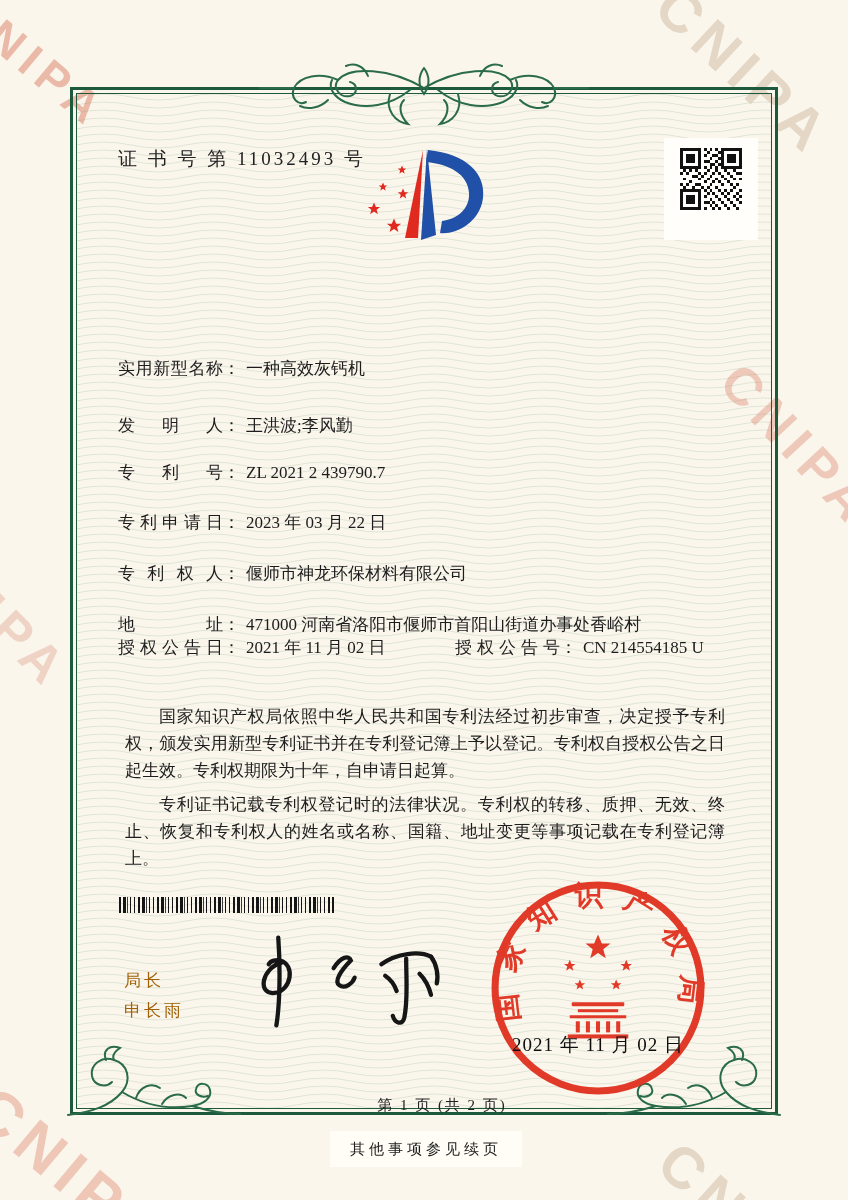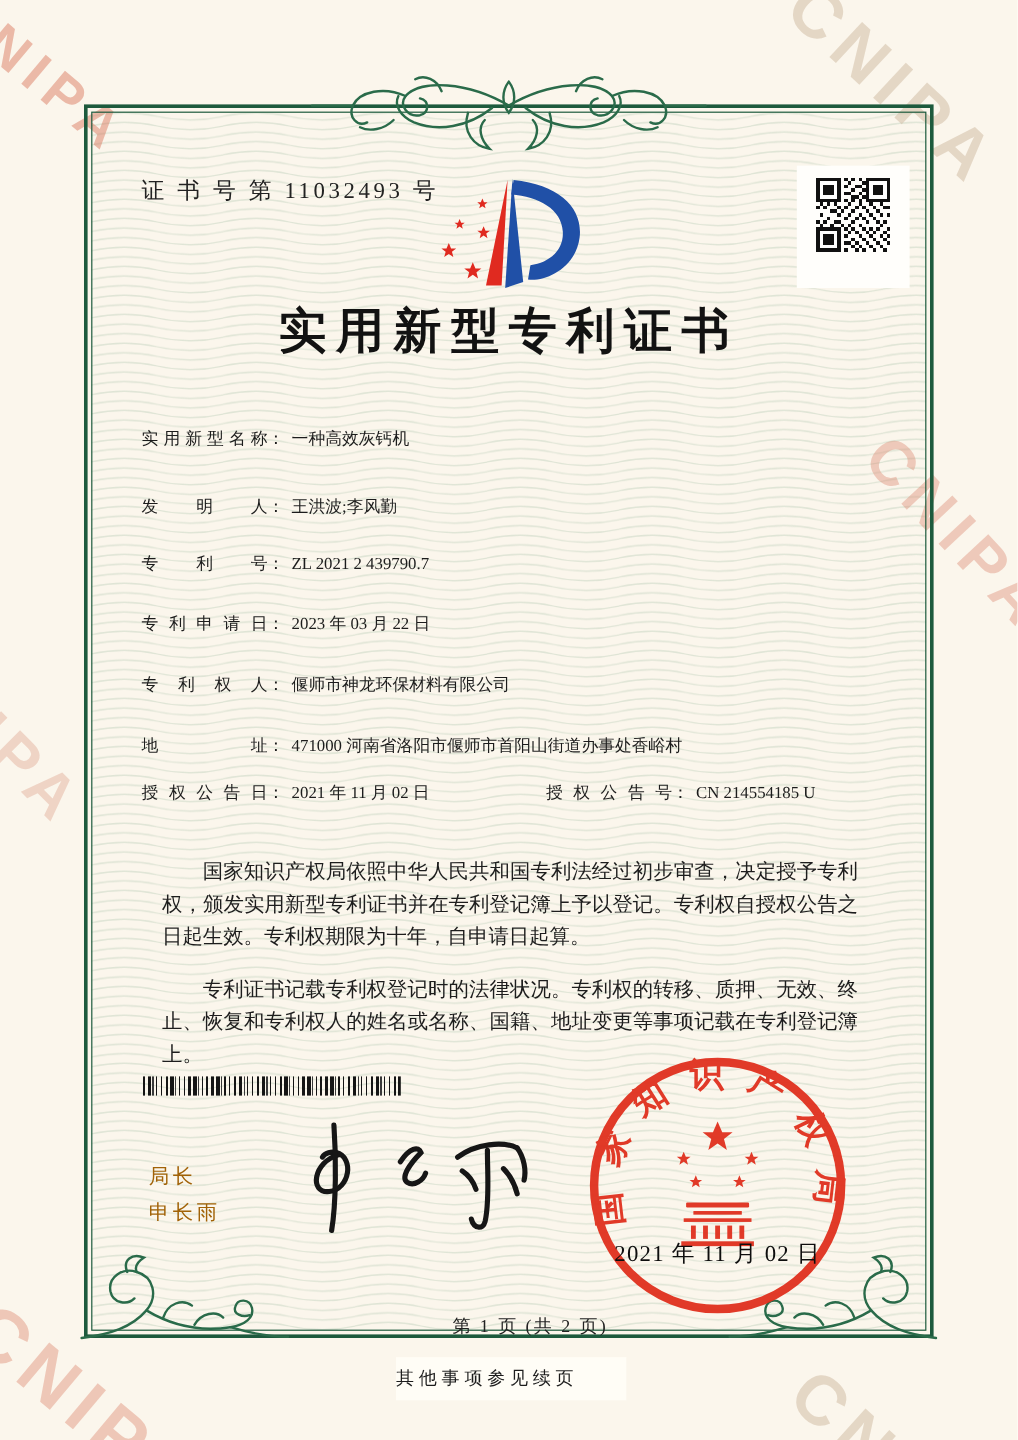--- a/index.html
+++ b/index.html
@@ -23,44 +23,44 @@
   .frame-inner{position:absolute;inset:3px;border:1px solid #1d5a3d;}
   .waves{position:absolute;left:76px;top:93px;z-index:0;opacity:.55;}
   .ornament{position:absolute;z-index:3;}
   
   .abs{position:absolute;z-index:4;}
   .cert-no{left:118px;top:146px;font-size:19px;letter-spacing:3px;color:#222;}
   .title{
     left:74px;top:248px;width:700px;text-align:center;
     font-size:40px;font-weight:700;letter-spacing:8px;color:#121212;
   }
-  .frow{left:118px;font-size:14px;white-space:nowrap;color:#1c1c1c;}
+  .frow{left:118px;font-size:17px;white-space:nowrap;color:#1c1c1c;}
   .flabel{display:inline-block;width:105px;text-align:justify;text-align-last:justify;vertical-align:top;}
   .fcolon{display:inline-block;margin-right:6px;}
   .grant2{position:absolute;left:337px;top:0;white-space:nowrap;}
   .paras{left:118px;top:696px;width:614px;font-size:17px;line-height:27px;text-align:justify;}
-  .paras p{margin:17px;text-indent:2em;}
+  .paras p{margin:7px;text-indent:2em;}
   .barcode{
     left:119px;top:897px;width:215px;height:16px;
     background:repeating-linear-gradient(90deg,
       #151515 0 2px,rgba(0,0,0,0) 2px 4px,
       #151515 4px 7px,rgba(0,0,0,0) 7px 8px,
       #3a3a3a 8px 9px,rgba(0,0,0,0) 9px 11px,
       #151515 11px 12px,rgba(0,0,0,0) 12px 15px,
       #151515 15px 16px,rgba(0,0,0,0) 16px 19px);
   }
   .director{font-family:"Liberation Sans","DejaVu Sans",sans-serif;font-size:17px;letter-spacing:3px;color:#a16207;}
   .qr-box{left:664px;top:138px;width:94px;height:102px;background:#fffefb;z-index:4;}
   .qr-box svg{display:block;margin:10px auto 0;}
   .seal{left:487px;top:877px;width:222px;height:222px;z-index:4;opacity:.95;}
   .seal-date{left:492px;top:1032px;width:212px;text-align:center;font-size:19px;letter-spacing:1px;color:#0e0e0e;z-index:5;}
   .page-ind{left:74px;top:1096px;width:700px;text-align:center;font-size:15px;letter-spacing:2px;color:#222;padding-left:18px;}
   .cont-box{
     left:330px;top:1131px;width:192px;height:36px;background:#fffdf6;
-    line-height:36px;font-size:15px;letter-spacing:4px;color:#1c1c1c;
+    text-align:center;line-height:36px;font-size:15px;letter-spacing:4px;color:#1c1c1c;
   }
   .sig{left:242px;top:925px;z-index:4;}
 </style>
 </head>
 <body>
 
 <div class="page">
 
   <span class="wm" style="left:-20px;top:-18px;font-size:46px;color:rgba(214,110,85,.45);transform:rotate(40deg);">CNIPA</span>
   <span class="wm" style="left:688px;top:-28px;font-size:58px;color:rgba(210,190,165,.55);transform:rotate(43deg);">CNIPA</span>
@@ -149,41 +149,40 @@
       </g>
       <g fill="#111">
         <rect x="2" y="2" width="3" height="3"></rect>
           <rect x="16" y="2" width="3" height="3"></rect>
           <rect x="2" y="16" width="3" height="3"></rect>
       </g>
       <path fill="#111" d="M8 0h1v1h-1zM10 0h1v1h-1zM12 0h1v1h-1zM9 1h1v1h-1zM13 1h1v1h-1zM8 2h1v1h-1zM11 2h1v1h-1zM12 2h1v1h-1zM10 3h1v1h-1zM13 3h1v1h-1zM8 4h1v1h-1zM9 4h1v1h-1zM12 4h1v1h-1zM10 5h1v1h-1zM11 5h1v1h-1zM13 5h1v1h-1zM8 6h1v1h-1zM10 6h1v1h-1zM12 6h1v1h-1zM1 7h1v1h-1zM3 7h1v1h-1zM5 7h1v1h-1zM9 7h1v1h-1zM12 7h1v1h-1zM15 7h1v1h-1zM18 7h1v1h-1zM0 8h1v1h-1zM2 8h1v1h-1zM6 8h1v1h-1zM8 8h1v1h-1zM11 8h1v1h-1zM13 8h1v1h-1zM16 8h1v1h-1zM19 8h1v1h-1zM20 8h1v1h-1zM4 9h1v1h-1zM5 9h1v1h-1zM7 9h1v1h-1zM10 9h1v1h-1zM14 9h1v1h-1zM17 9h1v1h-1zM1 10h1v1h-1zM6 10h1v1h-1zM9 10h1v1h-1zM12 10h1v1h-1zM15 10h1v1h-1zM18 10h1v1h-1zM20 10h1v1h-1zM3 11h1v1h-1zM8 11h1v1h-1zM11 11h1v1h-1zM13 11h1v1h-1zM16 11h1v1h-1zM0 12h1v1h-1zM2 12h1v1h-1zM5 12h1v1h-1zM6 12h1v1h-1zM10 12h1v1h-1zM14 12h1v1h-1zM17 12h1v1h-1zM19 12h1v1h-1zM1 13h1v1h-1zM4 13h1v1h-1zM7 13h1v1h-1zM9 13h1v1h-1zM12 13h1v1h-1zM18 13h1v1h-1zM8 14h1v1h-1zM10 14h1v1h-1zM13 14h1v1h-1zM15 14h1v1h-1zM17 14h1v1h-1zM20 14h1v1h-1zM9 15h1v1h-1zM11 15h1v1h-1zM14 15h1v1h-1zM16 15h1v1h-1zM19 15h1v1h-1zM8 16h1v1h-1zM12 16h1v1h-1zM15 16h1v1h-1zM18 16h1v1h-1zM20 16h1v1h-1zM10 17h1v1h-1zM13 17h1v1h-1zM16 17h1v1h-1zM19 17h1v1h-1zM8 18h1v1h-1zM9 18h1v1h-1zM11 18h1v1h-1zM14 18h1v1h-1zM17 18h1v1h-1zM20 18h1v1h-1zM10 19h1v1h-1zM12 19h1v1h-1zM15 19h1v1h-1zM18 19h1v1h-1zM8 20h1v1h-1zM11 20h1v1h-1zM13 20h1v1h-1zM16 20h1v1h-1zM19 20h1v1h-1z"></path>
     </svg>
   </div>
 
-  <div class="abs title">实用新型专利证书</div>
 
   <div class="abs frow" style="top:357px">
     <span class="flabel">实用新型名称</span><span class="fcolon">：</span><span>一种高效灰钙机</span>
   </div>
   <div class="abs frow" style="top:414px">
     <span class="flabel">发明人</span><span class="fcolon">：</span><span>王洪波;李风勤</span>
   </div>
   <div class="abs frow" style="top:461px">
     <span class="flabel">专利号</span><span class="fcolon">：</span><span>ZL 2021 2 439790.7</span>
   </div>
   <div class="abs frow" style="top:511px">
     <span class="flabel">专利申请日</span><span class="fcolon">：</span><span>2023 年 03 月 22 日</span>
   </div>
   <div class="abs frow" style="top:562px">
     <span class="flabel">专利权人</span><span class="fcolon">：</span><span>偃师市神龙环保材料有限公司</span>
   </div>
   <div class="abs frow" style="top:613px">
     <span class="flabel">地址</span><span class="fcolon">：</span><span>471000 河南省洛阳市偃师市首阳山街道办事处香峪村</span>
   </div>
-  <div class="abs frow" style="top:652px">
+  <div class="abs frow" style="top:636px">
     <span class="flabel">授权公告日</span><span class="fcolon">：</span><span>2021 年 11 月 02 日</span>
     <span class="grant2">
       <span class="flabel">授权公告号</span><span class="fcolon">：</span><span>CN 214554185 U</span>
     </span>
   </div>
 
   <div class="abs paras">
     <p>国家知识产权局依照中华人民共和国专利法经过初步审查，决定授予专利权，颁发实用新型专利证书并在专利登记簿上予以登记。专利权自授权公告之日起生效。专利权期限为十年，自申请日起算。</p>
     <p>专利证书记载专利权登记时的法律状况。专利权的转移、质押、无效、终止、恢复和专利权人的姓名或名称、国籍、地址变更等事项记载在专利登记簿上。</p>
   </div>

